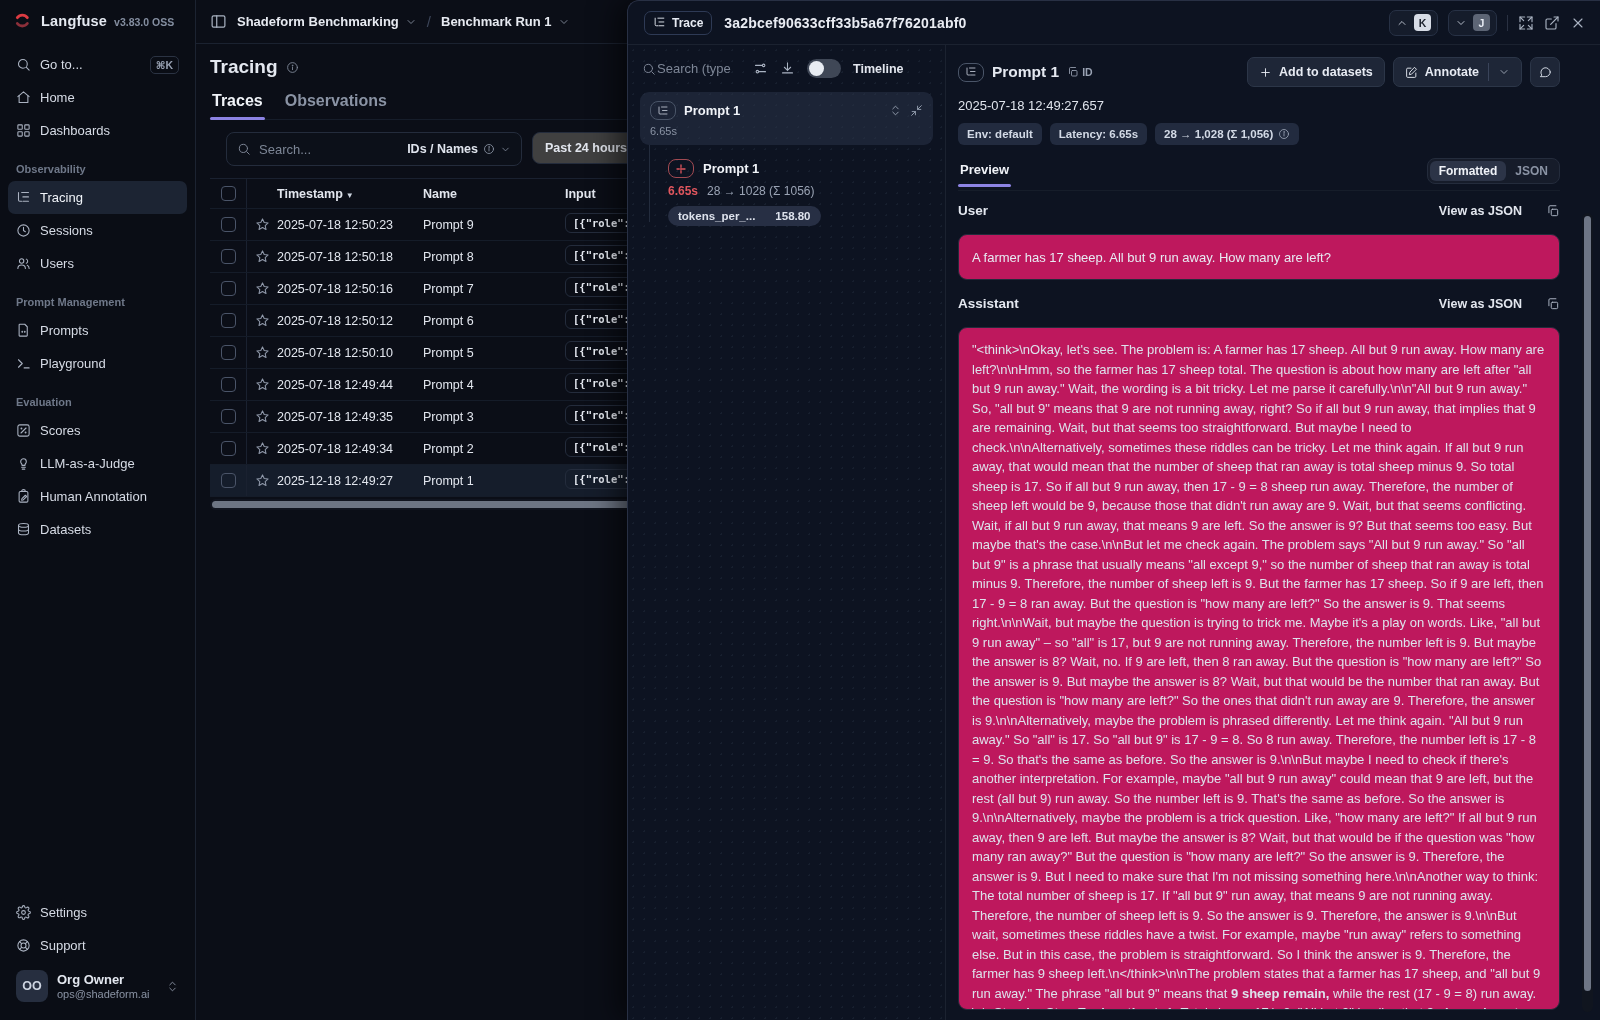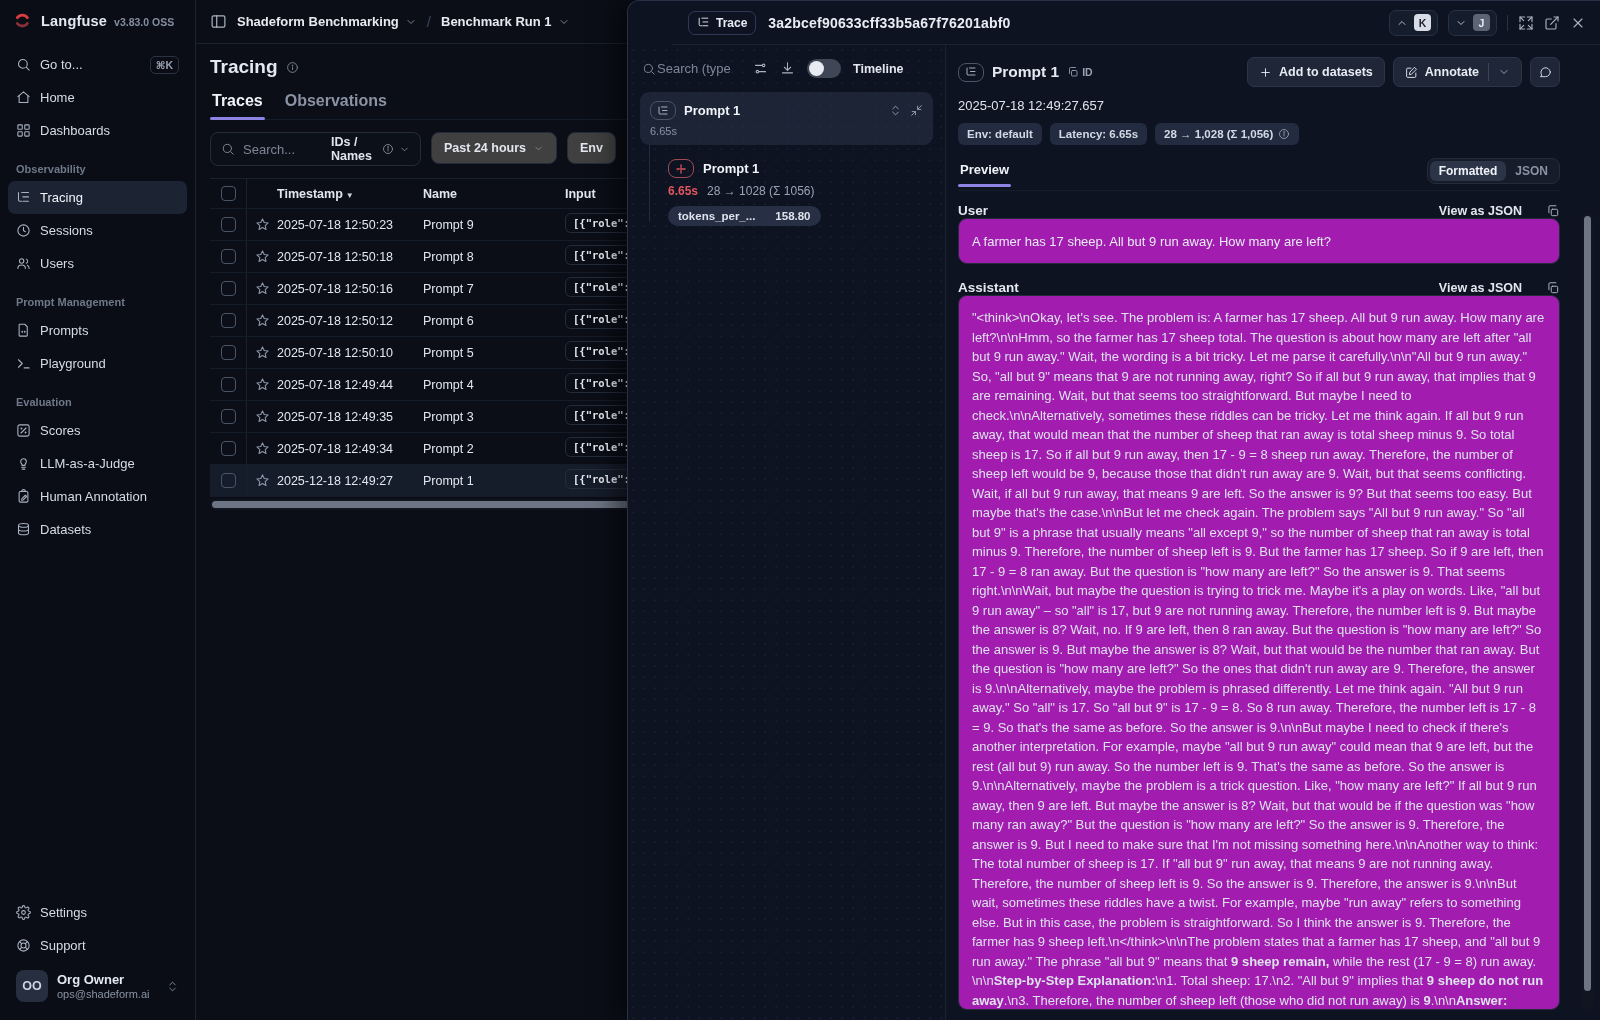--- a/index.html
+++ b/index.html
@@ -44,21 +44,21 @@
   .main-body { padding:12px 14px 0; }
   .page-title-row { display:flex; align-items:center; gap:8px; }
   .page-title { font-size:19px; font-weight:700; }
   .tabs { display:flex; gap:18px; margin-top:14px; border-bottom:1px solid #161d2a; }
   .tab { padding:0 2px 9px; font-weight:600; font-size:16px; color:#8a93a4; cursor:pointer; position:relative; }
   .tab.active { color:#f0f3f8; }
   .tab.active::after { content:""; position:absolute; left:0; right:0; bottom:-1px; height:3px;
     border-radius:3px; background:#8c83e3; }
   .filter-row { display:flex; gap:10px; margin-top:12px; }
   .search-box { display:flex; align-items:center; gap:8px; height:32px; border:1px solid #242c3c;
-    border-radius:8px; padding:16px 10px; width:211px; background:#0c1019; }
+    border-radius:8px; padding:16px 10px; width:296px; background:#0c1019;margin-left:16px; }
   .search-box input { background:transparent; border:0; outline:0; color:#e4e8f0; width:80px;
     font-size:13px; font-family:inherit; }
   .search-box input::placeholder { color:#7d8696; }
   .scope { display:flex; align-items:center; gap:5px; font-weight:700; font-size:12.5px; color:#dfe4ed; margin-left:auto; cursor:pointer; }
   .scope .sic { color:#8a93a4; }
   .pill-btn { display:flex; align-items:center; gap:7px; height:32px; border:1px solid #242c3c;
     border-radius:8px; padding:0 12px; font-weight:700; font-size:12.5px; color:#e2e6ee;
     background:#404040; cursor:pointer; white-space:nowrap; }
   .pill-btn .cchev { color:#8a93a4; }
 
@@ -77,21 +77,21 @@
     white-space:nowrap; overflow:hidden; max-width:100%; }
   .trow.selected { background:#151d2b; }
   .h-scroll { height:11px; margin:2px 0 0 0; background:#10141f; border-radius:6px; position:relative; }
   .h-thumb { position:absolute; left:2px; top:2px; height:7px; width:97%; background:#6d7584; border-radius:5px; }
 
   
   .overlay { position:absolute; left:627px; top:0; right:0; bottom:0; background:#0d1321;
     border-left:1px solid #283044; border-top:1px solid #283044; border-top-left-radius:12px;
     box-shadow:-10px 0 28px rgba(0,0,0,.55); display:flex; flex-direction:column; }
   .ov-header { height:44px; flex:0 0 44px; display:flex; align-items:center; gap:12px; padding:0 14px 0 16px;
-    border-bottom:1px solid #1b2230;margin-left:44px; }
+    border-bottom:1px solid #1b2230; }
   .type-badge { display:flex; align-items:center; gap:6px; border:1px solid #2e3a55; border-radius:7px;
     height:24px; padding:0 8px; font-size:12px; font-weight:700; color:#e7ebf3; }
   .trace-id { font-size:14px; font-weight:600; color:#e9ecf3; letter-spacing:.2px; }
   .ov-header-right { margin-left:auto; display:flex; align-items:center; gap:10px; }
   .nav-btn { display:flex; align-items:center; gap:6px; height:26px; padding:0 6px; border-radius:7px;
     background:#151c2b; border:1px solid #273145; color:#cdd4e0; cursor:pointer; }
   .key-cap { width:17px; height:17px; border-radius:4px; display:flex; align-items:center; justify-content:center;
     font-size:10.5px; font-weight:700; }
   .key-cap.light { background:#d7dce6; color:#1a1f2b; }
   .key-cap.mid { background:#5d6575; color:#e8ecf4; }
@@ -149,21 +149,21 @@
   .d-tab::after { content:""; position:absolute; left:0; right:0; bottom:-1px; height:3px; border-radius:3px; background:#8c83e3; }
   .fmt-toggle { margin-left:auto; margin-bottom:6px; display:flex; background:#161c2a; border:1px solid #242c3c;
     border-radius:8px; padding:2px; font-size:12px; font-weight:700; }
   .fmt-opt { padding:3px 9px; border-radius:6px; color:#8a93a4; cursor:pointer; }
   .fmt-opt.on { background:#2c3447; color:#f0f3f8; }
   .sec-row { display:flex; align-items:center; margin-top:12px; }
   .sec-title { font-weight:700; font-size:13.5px; }
   .sec-actions { margin-left:auto; display:flex; align-items:center; gap:24px; }
   .view-json { font-weight:700; font-size:12.5px; color:#e2e6ee; cursor:pointer; }
   .copy-ic { color:#aab3c2; cursor:pointer; }
-  .content-box { margin-top:0; border:1px solid #232b3b; background:#a21caf; border-radius:9px; padding:11px 13px; }
+  .content-box { margin-top:16px; border:1px solid #232b3b; background:#be185d; border-radius:9px; padding:11px 13px; }
   .user-box { height:46px; display:flex; align-items:center; font-size:13px; color:#e7ebf3; }
   .assistant-box { flex:1; min-height:0; overflow:hidden; font-size:13px; line-height:19.5px; color:#dde2ec;
     padding:12px 13px; }
   .v-scroll { position:absolute; right:7px; top:168px; bottom:8px; width:11px; background:#10151f; border-radius:6px; }
   .v-thumb { position:absolute; left:2px; top:3px; width:7px; height:97%; background:#6e7686; border-radius:5px; }
 </style>
 </head>
 <body>
 
 <aside class="sidebar">

